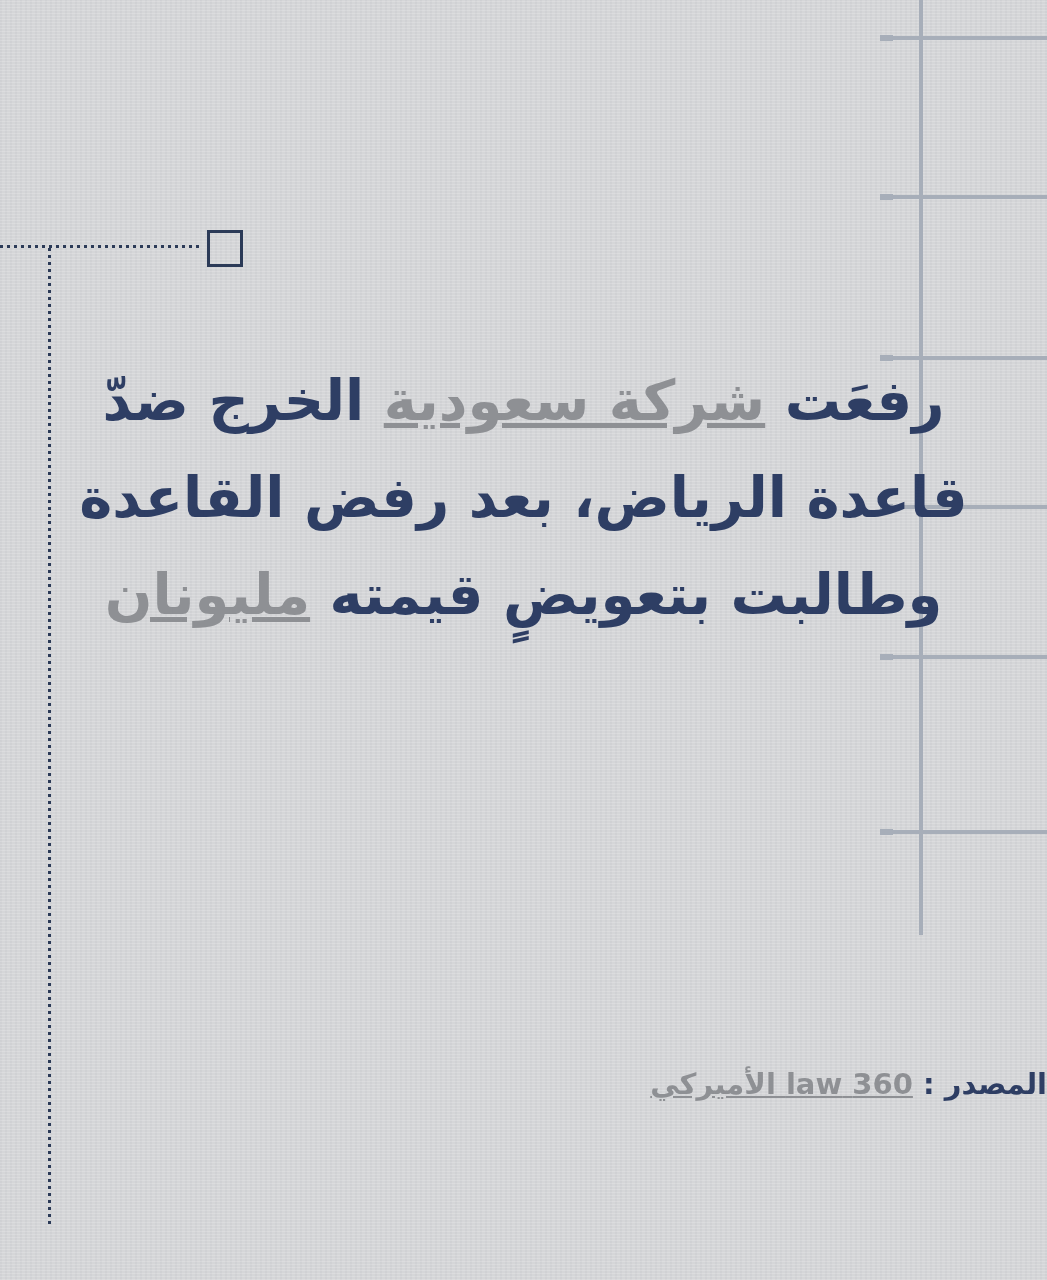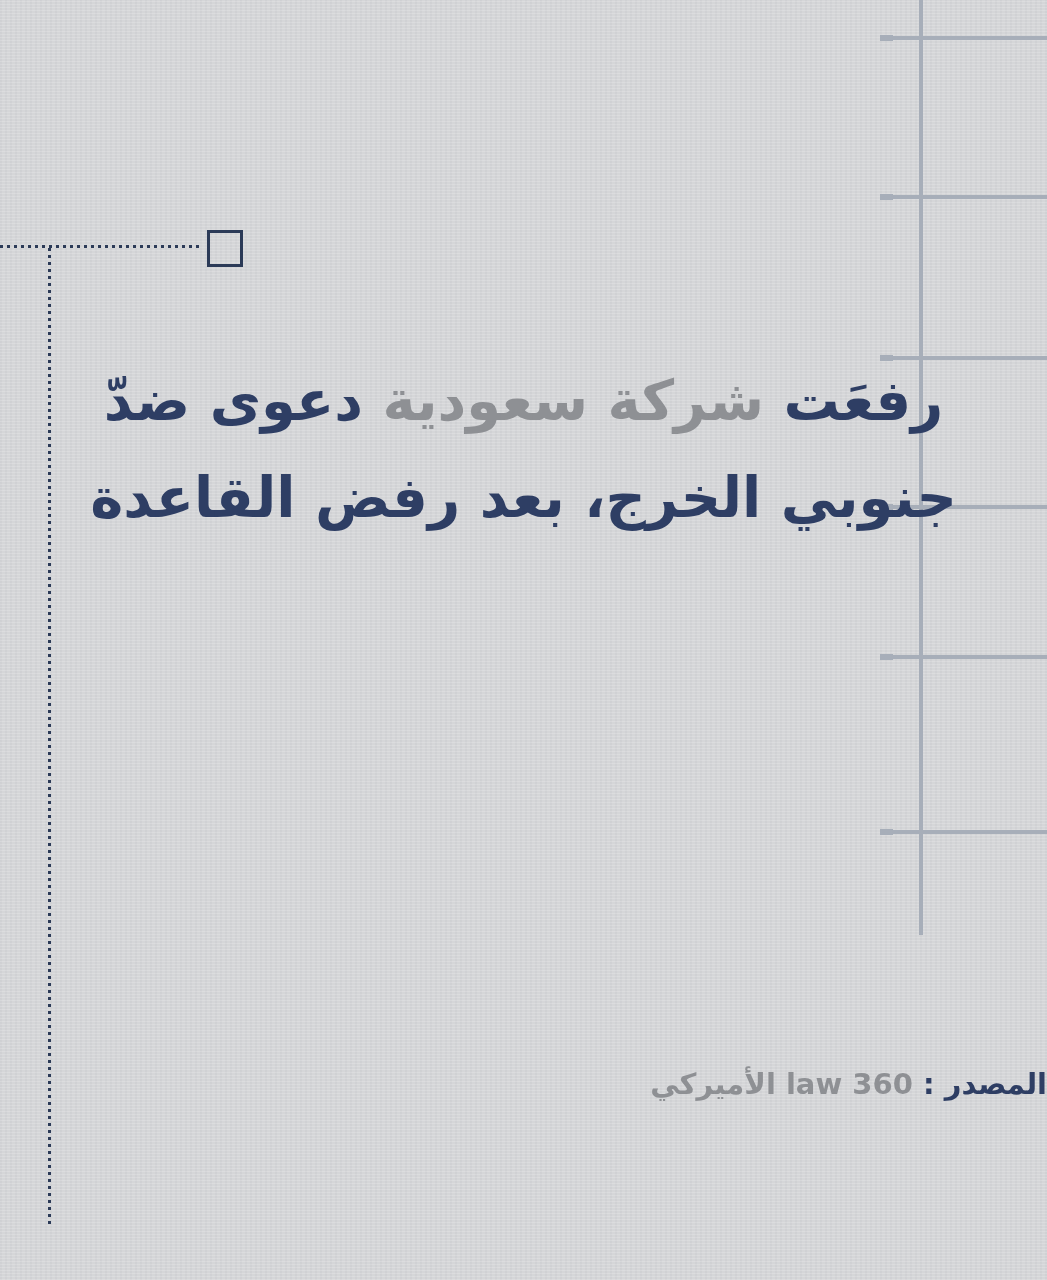--- a/index.html
+++ b/index.html
@@ -39,21 +39,21 @@
   }
   
   .article{
     position:absolute;left:70px;top:352px;width:907px;
     direction:rtl;text-align:center;
   }
   .line{
     height:97px;line-height:97px;font-size:56px;font-weight:bold;white-space:nowrap;
   }
   .seg.navy{color:var(--navy,#2e3e64);}
-  .seg.gray{color:var(--gray,#8e9094);}
+  .seg.gray{color:var(--gray,#8e9094);text-decoration:underline;}
   .source{
     position:absolute;left:0;top:1062px;width:1047px;
     direction:rtl;font-size:29px;font-weight:bold;line-height:44px;
   }
 </style>
 </head>
 <body style="background-color: rgb(213, 214, 216);">
 
 <div class="dotted-h"></div>
 <div class="dotted-v"></div>
@@ -61,19 +61,20 @@
 
 <div class="grid-v"></div>
 <div class="grid-h" style="top:36px"></div>
 <div class="grid-h" style="top:195px"></div>
 <div class="grid-h" style="top:356px"></div>
 <div class="grid-h" style="top:505px"></div>
 <div class="grid-h" style="top:655px"></div>
 <div class="grid-h" style="top:830px"></div>
 
 <div class="article" dir="rtl">
-    <div class="line"><span class="seg navy">رفعَت</span> <span class="seg gray">شركة سعودية</span> <span class="seg navy">دعوى ضدّ</span></div>
-    <div class="line"><span class="seg navy">جنوبي الخرج، بعد رفض القاعدة</span></div>
+    <div class="line"><span class="seg navy">رفعَت</span> <span class="seg gray">شركة سعودية</span> <span class="seg navy">الخرج ضدّ</span></div>
+    <div class="line"><span class="seg navy">قاعدة الرياض، بعد رفض القاعدة</span></div>
+    <div class="line"><span class="seg navy">وطالبت بتعويضٍ قيمته</span> <span class="seg gray">مليونان</span></div>
   </div>
 
 <div class="source" dir="rtl">
     <div><span class="seg navy">المصدر :</span> <span class="seg gray">360 law الأميركي</span></div>
   </div>
 
 </body></html>

